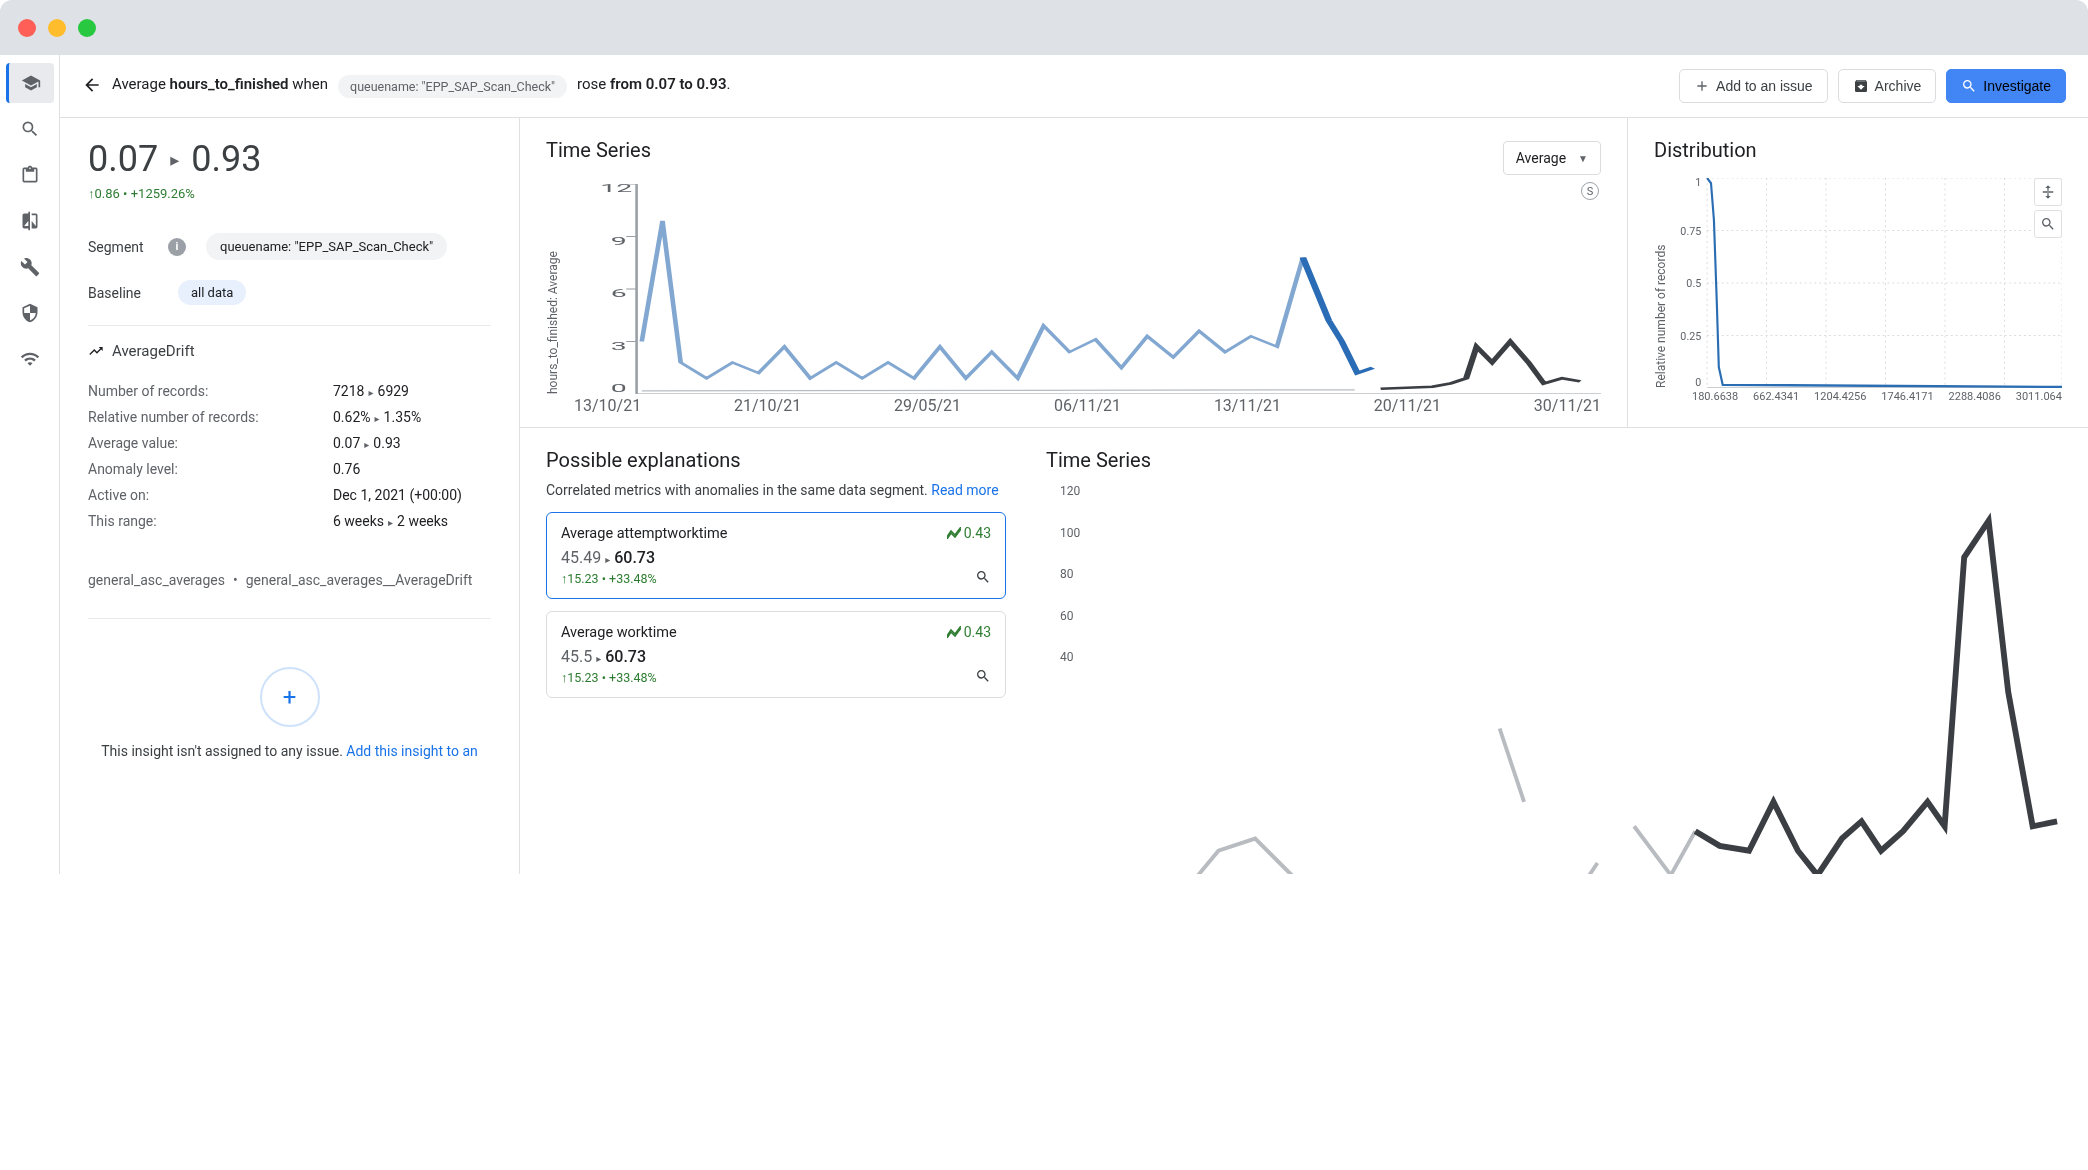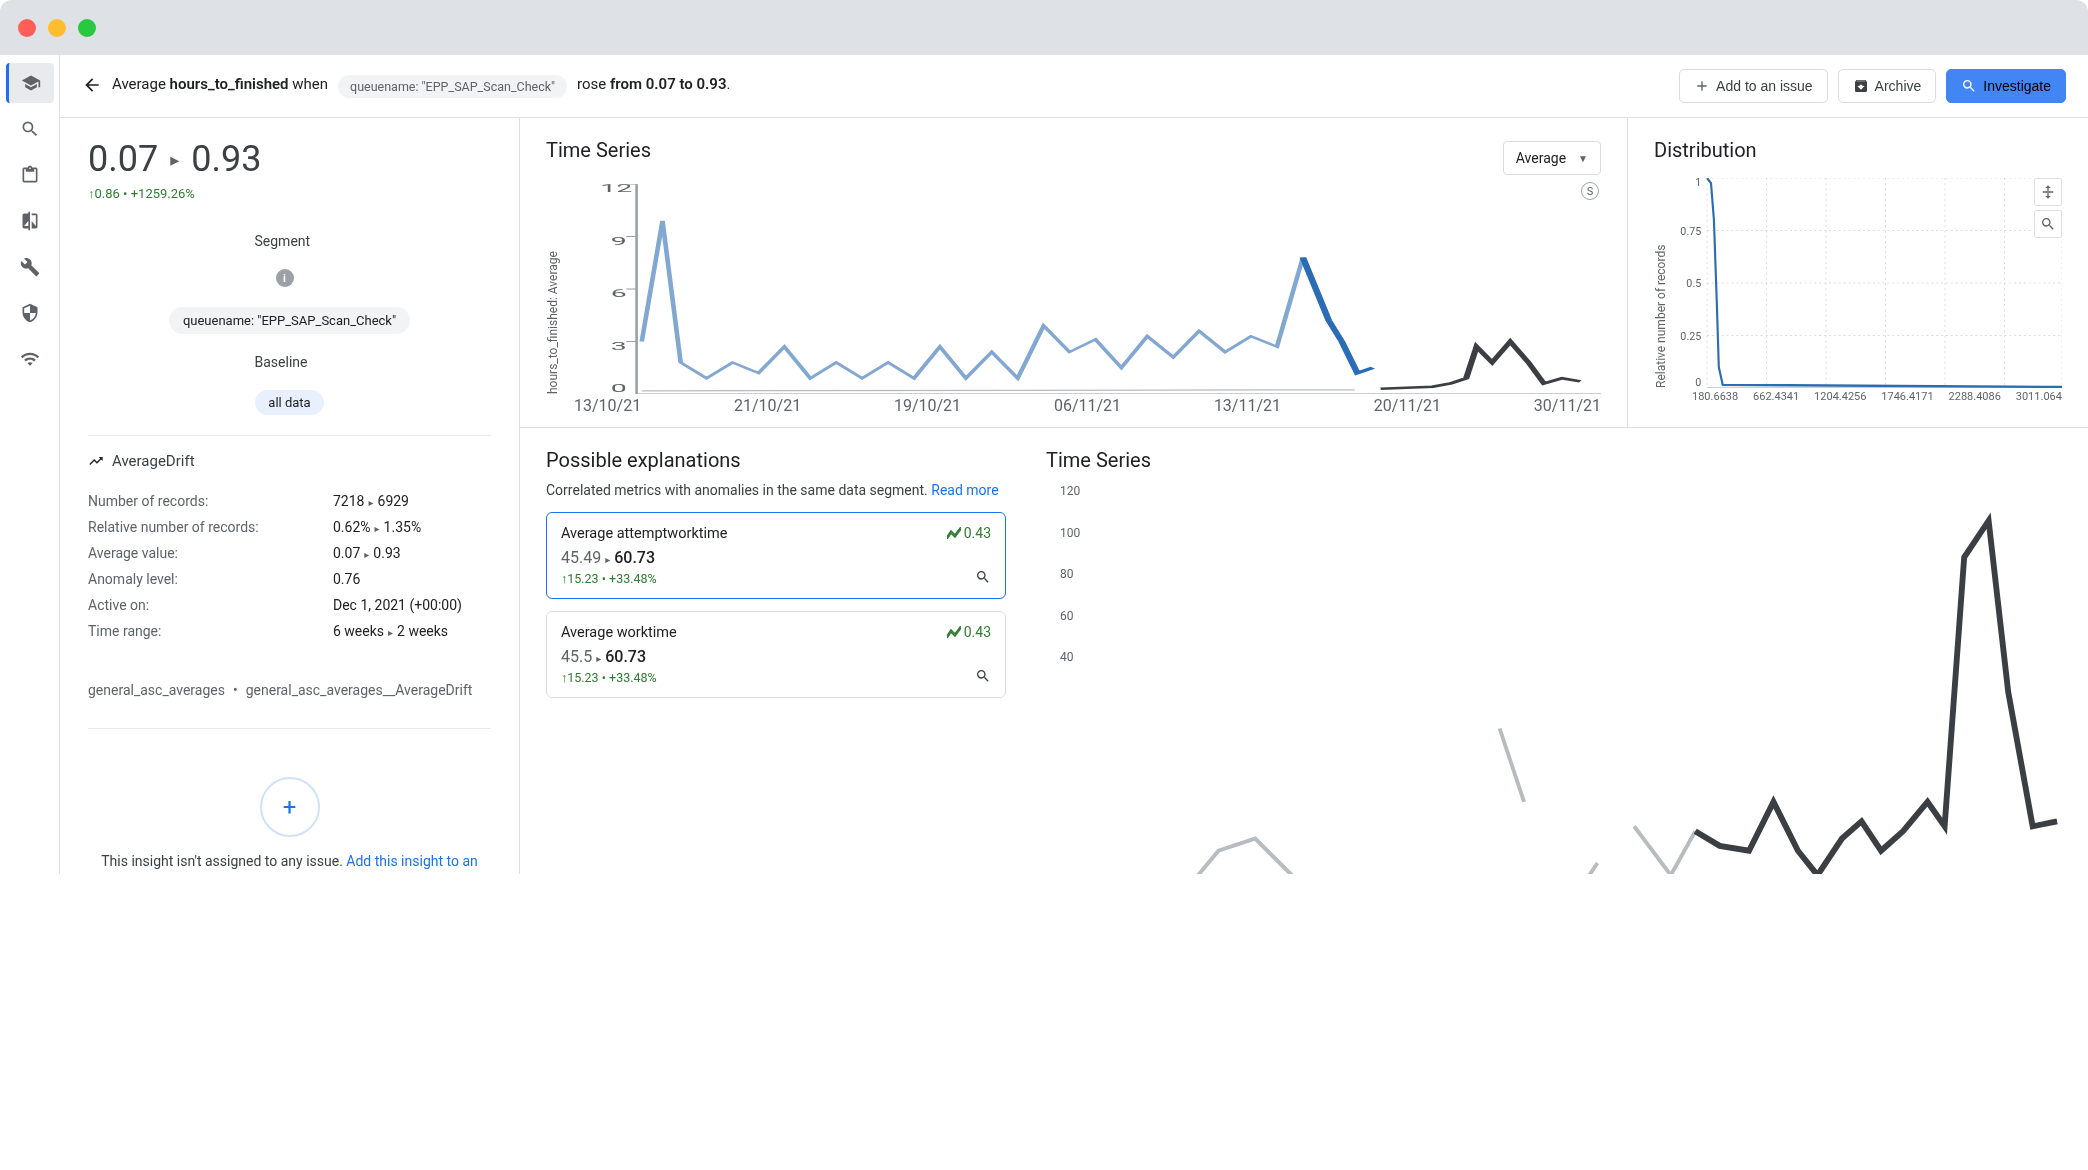--- a/index.html
+++ b/index.html
@@ -32,21 +32,21 @@
 .btn-primary { background: #4285f4; color: #000000; border-color: #4285f4; }
 
 .main-cols { display: flex; flex: 1; overflow: hidden; }
 
 .col-left { width: 460px; border-right: 1px solid #e0e0e0; padding: 20px 28px; overflow-y: auto; }
 .big-metric { font-size: 36px; font-weight: 400; color: #3c4043; display: flex; align-items: center; gap: 12px; }
 .big-metric .arrow-tri { color: #5f6368; font-size: 18px; }
 .delta-line { color: #2e7d32; font-size: 13px; margin-top: 6px; }
 
 .seg-block { margin-top: 32px; font-size: 14px; }
-.seg-row { display: flex; align-items: center; gap: 20px; margin-bottom: 20px; flex-direction: column; }
+.seg-row { display: flex; align-items: center; gap: 20px; margin-bottom: 20px; }
 .seg-label { color: #3c4043; width: 70px; }
 .info-bubble { width: 18px; height: 18px; border-radius: 50%; background: #9aa0a6; color: #fff; display: inline-flex; align-items:center; justify-content:center; font-size: 11px; font-weight: bold; margin-left: -10px;}
 .chip { background: #f1f3f4; border-radius: 14px; padding: 6px 14px; font-size: 13px; }
 .chip.small { background: #e8f0fe; padding: 5px 13px; }
 
 .divider { border-top: 1px solid #e8eaed; margin: 16px 0; }
 
 .section-title-row { display:flex; align-items:center; gap:8px; margin-bottom: 18px;}
 .section-title-row svg { }
 .section-title { font-size: 15px; color: #3c4043; }
@@ -249,21 +249,21 @@
             </div>
           <div class="stat-row">
               <span class="stat-label">Anomaly level:</span>
               <span class="stat-value">0.76</span>
             </div>
           <div class="stat-row">
               <span class="stat-label">Active on:</span>
               <span class="stat-value">Dec 1, 2021 (+00:00)</span>
             </div>
           <div class="stat-row">
-              <span class="stat-label">Time range:</span>
+              <span class="stat-label">This range:</span>
               <span class="stat-value"><span>6 weeks</span><span class="small-arrow-tri">▸</span><span>2 weeks</span></span>
             </div>
         </div>
 
         <div class="source-line">
           <span>general_asc_averages</span><span class="bullet">•</span><span>general_asc_averages__AverageDrift</span>
         </div>
 
         <div class="divider" style="margin-top:30px;"></div>
 
@@ -316,21 +316,21 @@
 
                   <polyline fill="none" stroke="#2a6cb5" stroke-width="2.6" points="285,70 295,130 300,150 306,180 312,175"></polyline>
 
                   <polyline fill="none" stroke="#3b3f44" stroke-width="2.4" points="315,195 325,194 335,193 342,190 348,185 352,155 358,170 365,150 372,170 378,190 385,185 392,188"></polyline>
                 </svg>
               </div>
             </div>
             <div class="x-labels">
               <span>13/10/21</span>
               <span>21/10/21</span>
-              <span>19/10/21</span>
+              <span>29/05/21</span>
               <span>06/11/21</span>
               <span>13/11/21</span>
               <span>20/11/21</span>
               <span>30/11/21</span>
             </div>
           </div>
 
           <div class="chart-panel dist">
             <div class="panel-title">Distribution</div>
             <div class="chart-body">

